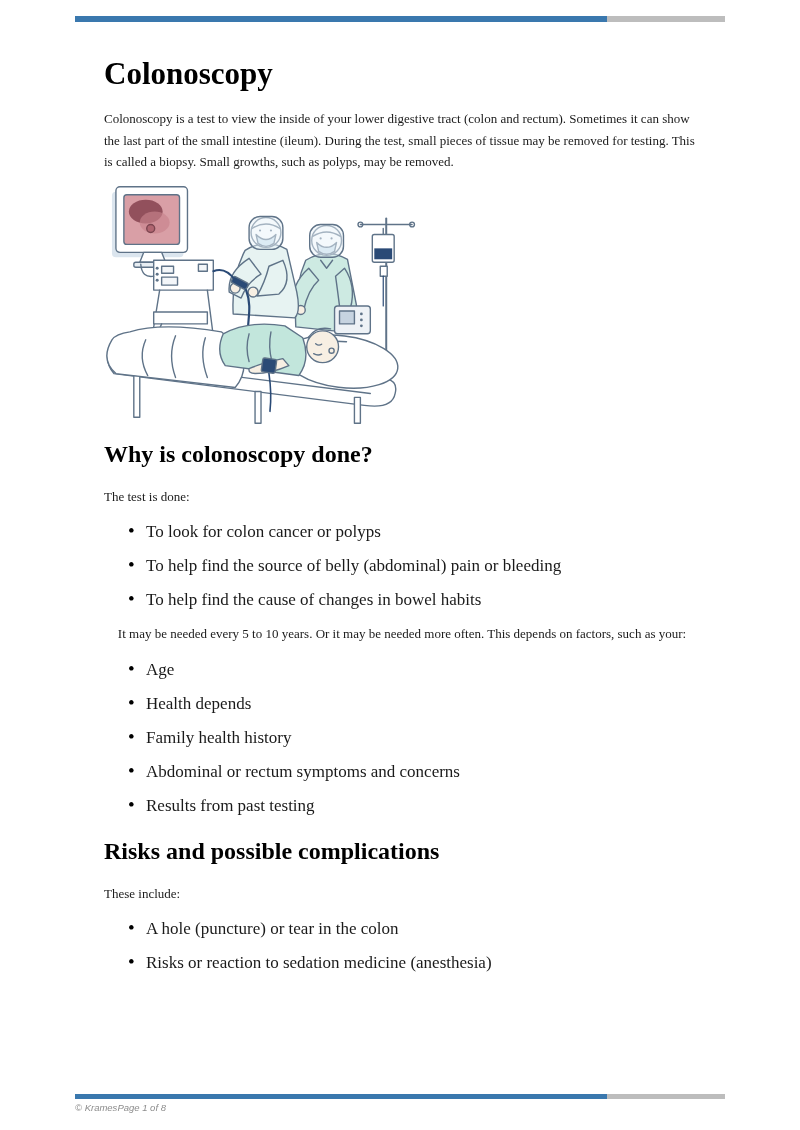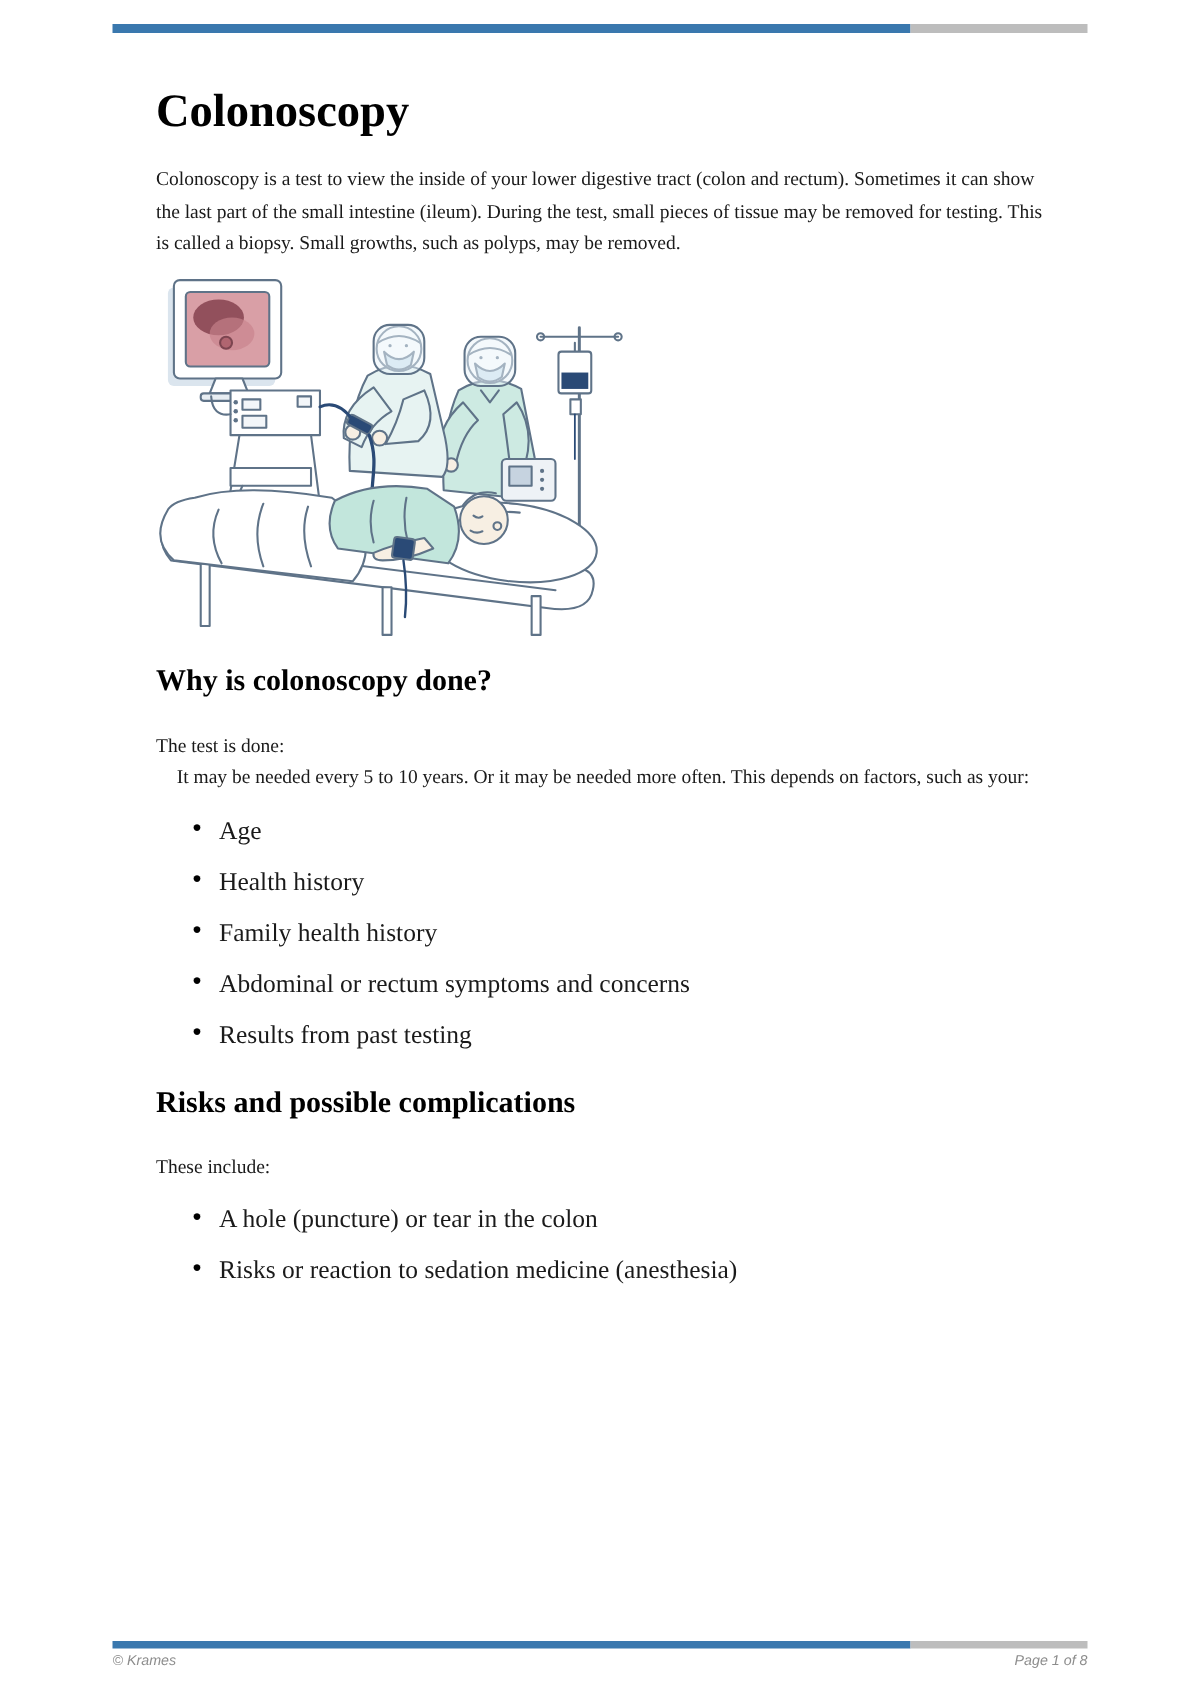--- a/index.html
+++ b/index.html
@@ -18,21 +18,21 @@
   .top-rule { top: 16px; }
   .footer-rule { position: static; width: 650px; height: 5px; display: flex; }
 
   main.content { position: absolute; left: 104px; top: 56px; width: 596px; }
 
   h1 {
     margin: 0 0 16px 0; font-size: 31px; line-height: 36px;
     font-weight: bold; color: #000;
   }
   h2 {
-    margin: 12px 0 18px 0; font-size: 20px; line-height: 28px;
+    margin: 12px 0 18px 0; font-size: 24px; line-height: 28px;
     font-weight: bold; color: #000;
   }
   h2.tight { margin-top: 20px; }
   p { margin: 0; font-size: 13px; line-height: 21.5px; }
   p.intro { margin-bottom: 11px; }
   p.lead { margin-bottom: 0; }
   p.followup { margin: 0; text-align: center; }
 
   ul.bullets {
     list-style: none; margin: 14px 0 0 0; padding: 0;
@@ -43,21 +43,21 @@
   }
   ul.bullets li::before {
     content: "\2022"; position: absolute; left: 24px; top: -1px;
     font-size: 19px; color: #000;
   }
 
   figure.illustration { margin: 0 0 14px 0; width: 318px; height: 242px; }
 
   footer { position: absolute; left: 75px; top: 1094px; width: 650px; }
   .footer-row {
-    display: flex; justify-content: space-between; margin-top: 3px;
+    display: flex; margin-top: 3px;
     font-family: "Liberation Sans", "DejaVu Sans", sans-serif;
     font-style: italic; font-size: 9.5px; color: #8c8c8c;
   }
 </style>
 </head>
 <body>
 
 <div class="page">
 
   <div class="rule top-rule">
@@ -186,26 +186,31 @@
             <path d="M166,190 q3,20 1,38" stroke="#2a4a76" stroke-width="1.6"></path>
           </g>
         </g>
       </svg>
     </figure>
 
     <h2>Why is colonoscopy done?</h2>
 
     <p class="lead">The test is done:</p>
 
+    <ul class="bullets">
+      <li>To look for colon cancer or polyps</li>
+      <li>To help find the source of belly (abdominal) pain or bleeding</li>
+      <li>To help find the cause of changes in bowel habits</li>
+    </ul>
 
     <p class="followup">It may be needed every 5 to 10 years. Or it may be needed more often. This depends on factors, such as your:</p>
 
     <ul class="bullets">
       <li>Age</li>
-      <li>Health history</li>
+      <li>Health depends</li>
       <li>Family health history</li>
       <li>Abdominal or rectum symptoms and concerns</li>
       <li>Results from past testing</li>
     </ul>
 
     <h2 class="tight">Risks and possible complications</h2>
 
     <p class="lead">These include:</p>
 
     <ul class="bullets">

